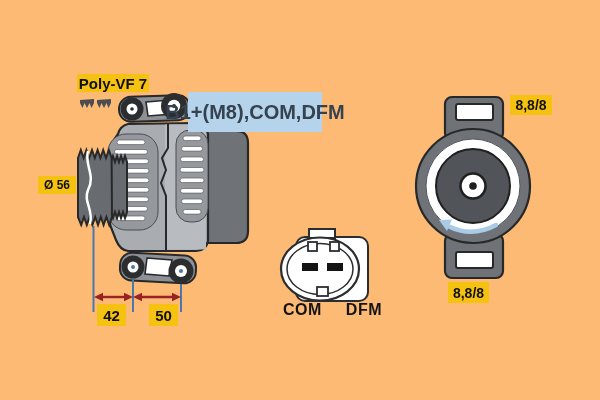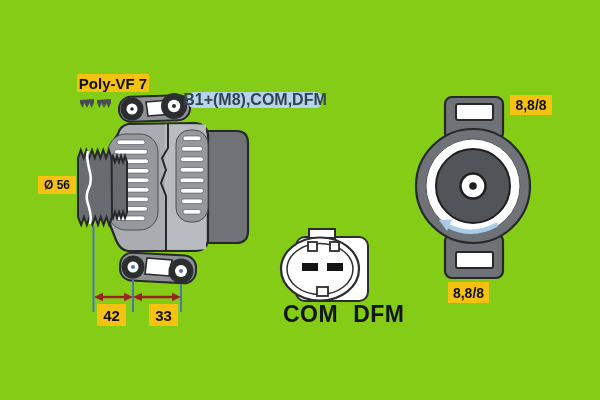--- a/index.html
+++ b/index.html
@@ -1,23 +1,23 @@
 <!DOCTYPE html>
 <html style="--c-label_yellow: #F5C211; --c-label_blue_bg: #B5D3EA; --c-label_blue_text: #35424F; --c-dimension_blue: #4878B0; --c-arrow_red: #992222; --c-rotation_blue: #A8CBE8; --c-body_gray: #A9ADB1; --c-body_gray_light: #B8BCC0; --c-panel_gray: #95999D; --c-dark_gray: #6F7377; --c-pulley_gray: #686C70; --c-outline: #26282A;"><head>
 <meta charset="utf-8">
 <style>
   html,body{margin:0;padding:0;background:#fff;}
-  #stage{position:relative;width:600px;height:400px;background:#84cc16;overflow:hidden;
+  #stage{position:relative;width:600px;height:400px;background:#fdba74;overflow:hidden;
          font-family:"Liberation Sans",sans-serif;}
   #drawing{position:absolute;left:0;top:0;}
   .lbl{position:absolute;display:flex;align-items:center;justify-content:center;
        font-weight:bold;color:#101010;background:var(--c-label_yellow);
        font-family:"Liberation Sans",sans-serif;white-space:nowrap;}
   .lbl-blue{background:var(--c-label_blue_bg);color:var(--c-label_blue_text);}
-  .caption{position:absolute;display:flex;gap:15px;font-weight:700;font-size:23px;
+  .caption{position:absolute;display:flex;gap:24px;font-weight:700;font-size:16px;
            color:#141414;letter-spacing:.5px;}
   
   .f-dark{fill:var(--c-dark_gray);stroke:var(--c-outline);stroke-width:2.2;}
   .f-body{fill:var(--c-body_gray);stroke:var(--c-outline);stroke-width:2.2;}
   .f-mid{fill:var(--c-body_gray_light);}
   .f-panel{fill:var(--c-panel_gray);stroke:#4a4e52;stroke-width:1;}
   .f-pulley{fill:var(--c-pulley_gray);stroke:var(--c-outline);stroke-width:2;}
   .f-lug{fill:#8d9195;stroke:var(--c-outline);stroke-width:2;}
   .f-white{fill:#fff;stroke:var(--c-outline);stroke-width:1.6;}
   .slot{fill:#fff;stroke:#5a5e62;stroke-width:.7;}
@@ -159,27 +159,27 @@
       <circle cx="473" cy="186" r="3.8" style="fill:#1f1f1f;"></circle>
       <g>
         <path class="rot" d="M496,225 Q472,238 448,226"></path>
         <polygon class="rothead" points="439,220 452,219.5 447,231"></polygon>
       </g>
     </g>
   </svg>
 
   <div class="lbl" style="left:77px;top:74px;width:72px;height:18px;font-size:15px;">Poly-VF 7</div>
 
-  <div class="lbl lbl-blue" style="left:188px;top:92px;width:134px;height:16px;font-size:16px;border-radius:6px;">B1+(M8),COM,DFM</div>
+  <div class="lbl lbl-blue" style="left:188px;top:92px;width:134px;height:40px;font-size:20px;">B1+(M8),COM,DFM</div>
 
   <div class="lbl" style="left:38px;top:176px;width:38px;height:18px;font-size:12px;">Ø 56</div>
 
   <div class="lbl" style="left:97px;top:304px;width:29px;height:22px;font-size:15px;text-align:right;">42</div>
 
-  <div class="lbl" style="left:149px;top:304px;width:29px;height:22px;font-size:15px;">33</div>
+  <div class="lbl" style="left:149px;top:304px;width:29px;height:22px;font-size:15px;">50</div>
 
   <div class="caption" style="left:283px;top:301px;">
     <span>COM</span>
     <span>DFM</span>
   </div>
 
   <div class="lbl" style="left:510px;top:95px;width:42px;height:20px;font-size:14px;">8,8/8</div>
 
   <div class="lbl" style="left:448px;top:282px;width:41px;height:21px;font-size:14px;">8,8/8</div>
 </div>

